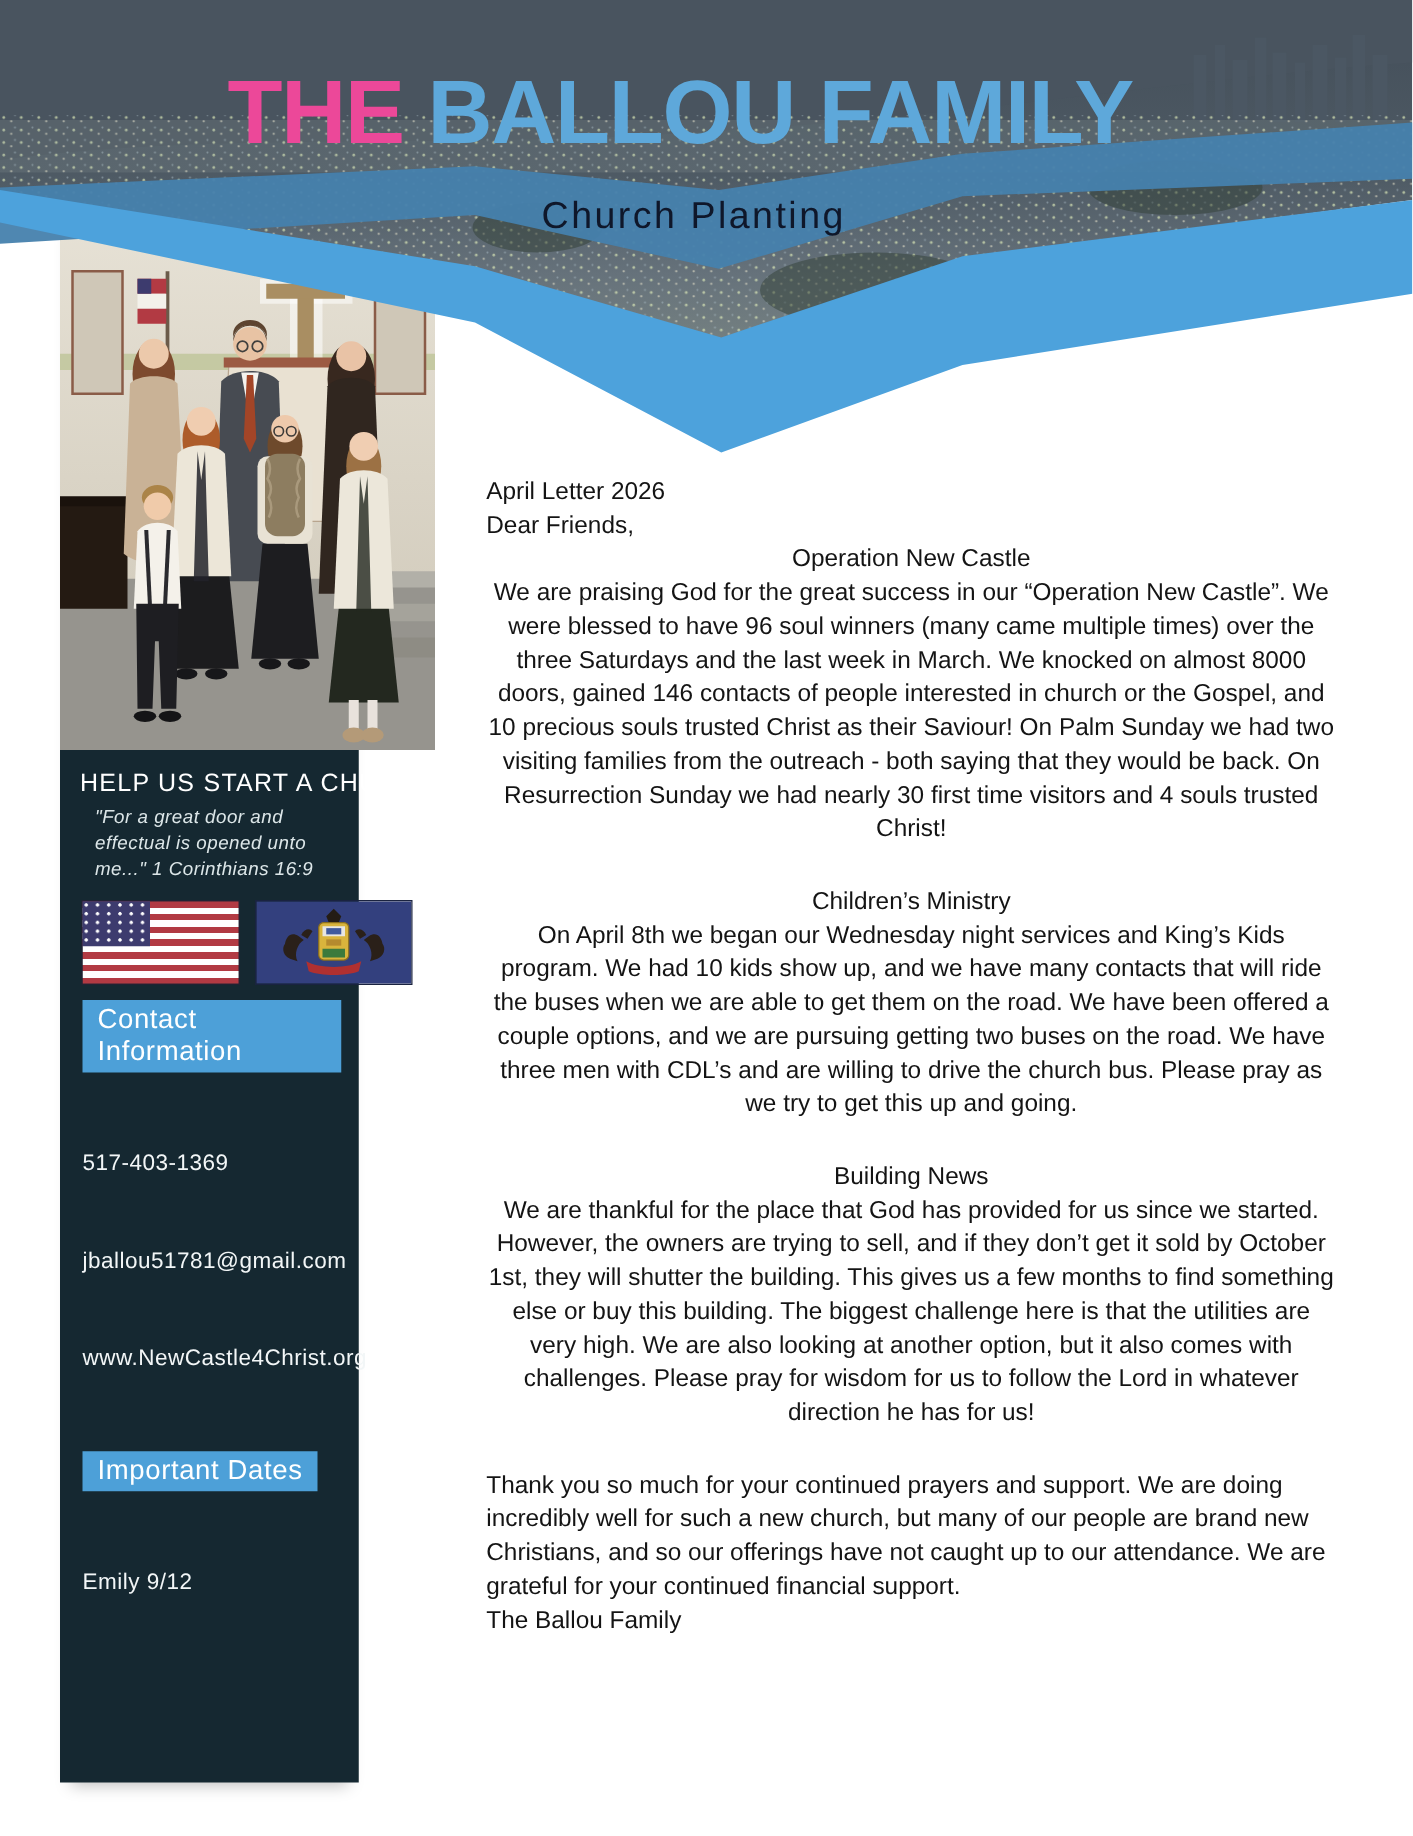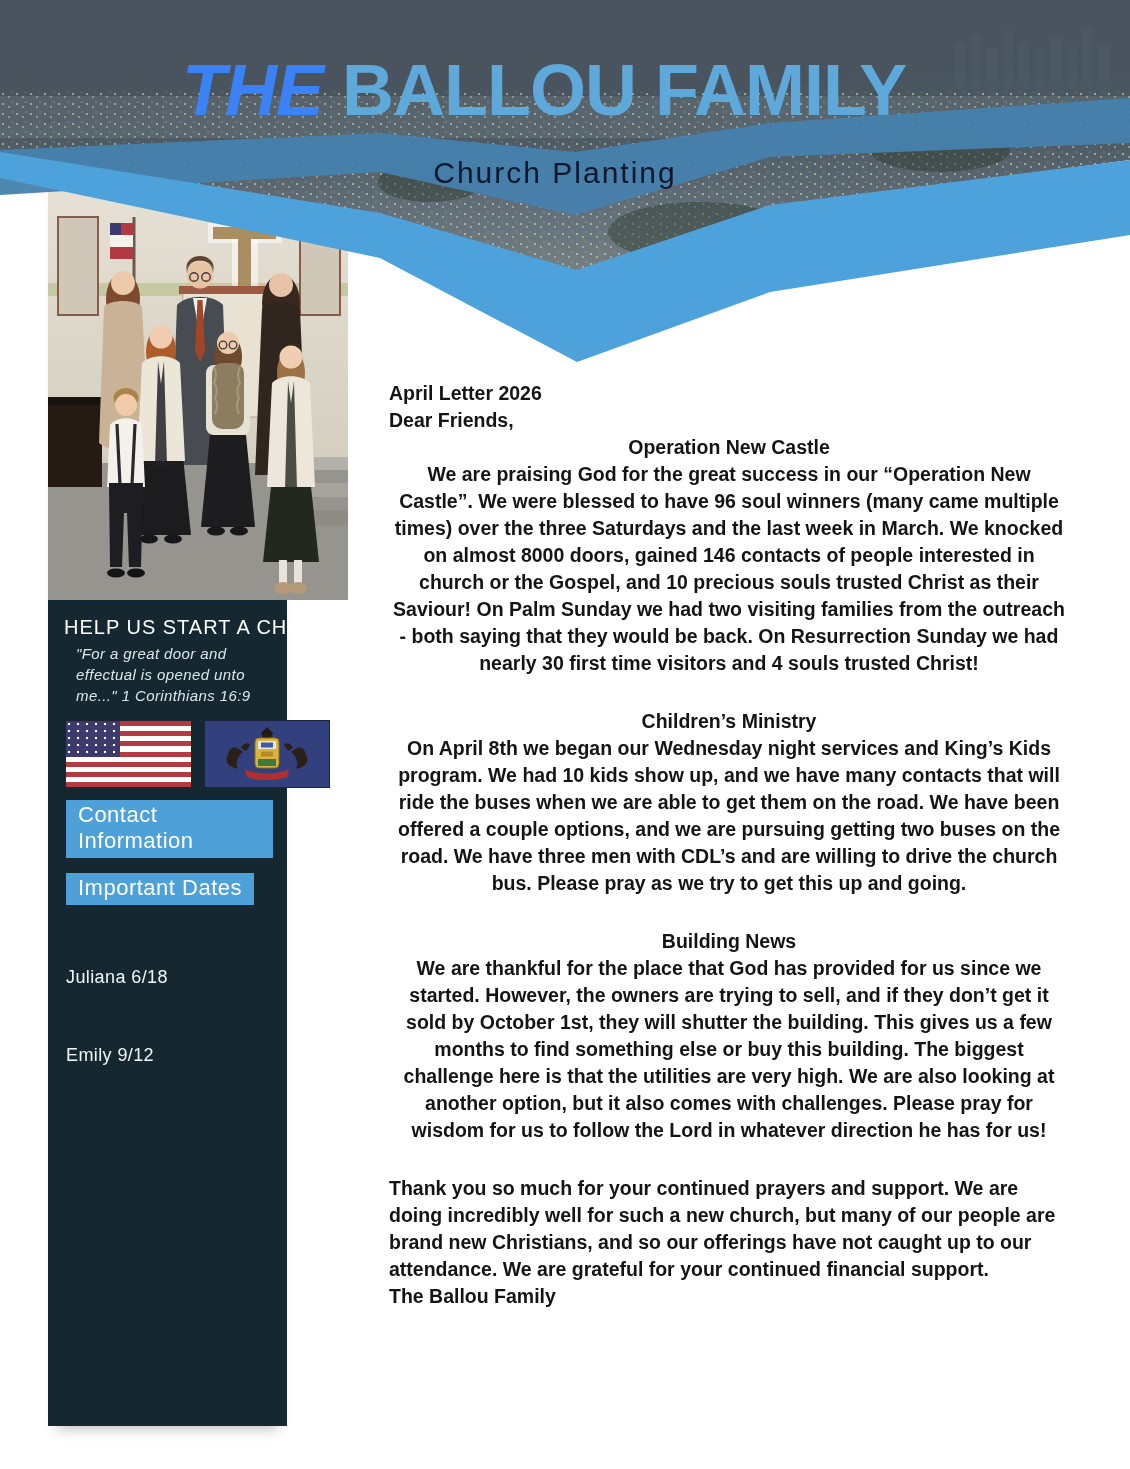--- a/index.html
+++ b/index.html
@@ -9,21 +9,21 @@
     font-family:"Liberation Sans", sans-serif;
     -webkit-font-smoothing:antialiased;
   }
   
   .hdr-svg{position:absolute;top:0;left:0;z-index:3;pointer-events:none;}
   .title{
     position:absolute;top:54px;left:182px;z-index:4;
     font-size:72px;font-weight:700;letter-spacing:-1px;white-space:nowrap;
     line-height:1;pointer-events:none;
   }
-  .title .t-the{color:#3b82f6;font-style:italic;}
+  .title .t-the{color:#ec4899;}
   .title .t-rest{color:var(--title-blue,#5ea8da);}
   .subtitle{
     position:absolute;top:156px;left:390px;width:330px;z-index:4;
     text-align:center;color:#0f172a;font-size:30px;font-weight:400;
     letter-spacing:2px;pointer-events:none;
   }
   
   .sidebar{
     position:absolute;left:48px;top:165px;width:239px;height:1261px;
     background:var(--sidebar-bg,#152831);z-index:1;
@@ -58,21 +58,21 @@
   }
   .chip.m1{margin-top:13px;}
   .chip.m2{margin-top:10px;}
   .sb-lines{margin:2px 0 0 2px;font-size:18px;line-height:26px;letter-spacing:.4px;
     white-space:pre-wrap;}
   
   .letter{
     position:absolute;left:389px;top:380px;width:680px;z-index:2;
     color:#141414;font-size:19.5px;line-height:27px;
   }
-  .letter p,.letter h3{margin:0;font-size:19.5px;font-weight:700;line-height:27px;}
+  .letter p,.letter h3{margin:0;font-size:19.5px;font-weight:400;line-height:27px;}
   .mb-a{margin-bottom:36px;}
   .mb-b{margin-bottom:31px;text-align:center;}
   .mb-c{margin-bottom:34px;}
 </style>
 </head>
 <body>
 
 <aside class="sidebar">
   <div class="photo">
     <svg width="300" height="435" viewBox="0 0 300 435">
@@ -187,24 +187,28 @@
         <rect x="56" y="21.5" width="12" height="5" fill="#3f5a9e"></rect>
         <rect x="53" y="29" width="18" height="8" fill="#d9b43c"></rect>
         <rect x="56" y="30.5" width="12" height="5" fill="#b58a2e"></rect>
         <rect x="53" y="38" width="18" height="7" fill="#3d7a3c"></rect>
 
         <path d="M40,48 C50,54 74,54 84,48 L82,56 C72,60 52,60 42,56 Z" fill="#b03030"></path>
       </svg>
     </div>
 
     <div class="chip m1">Contact Information</div>
+    <div class="sb-lines">
+      <div>517-403-1369</div>
+      <div>jballou51781@gmail.com</div>
+      <div>www.NewCastle4Christ.org</div>
+    </div>
 
     <div class="chip m2">Important Dates</div>
     <div class="sb-lines">
-      <div>Juliana 6/18</div>
       <div>Emily 9/12</div>
       
       
       
       
     </div>
 
     
     
 

